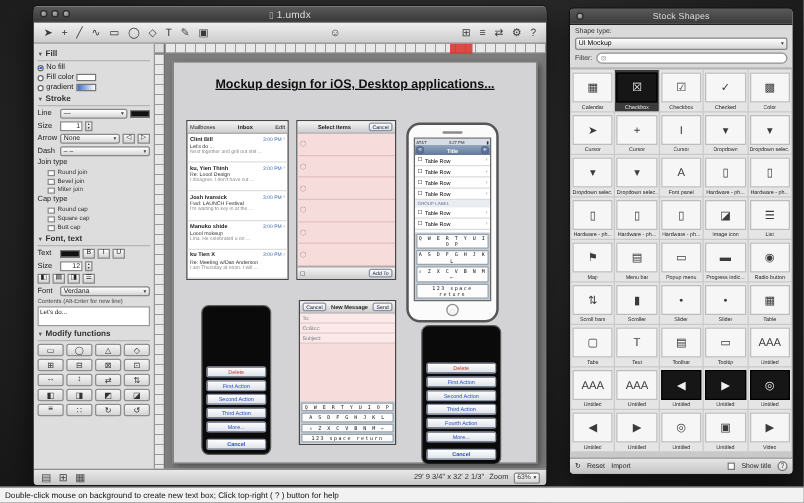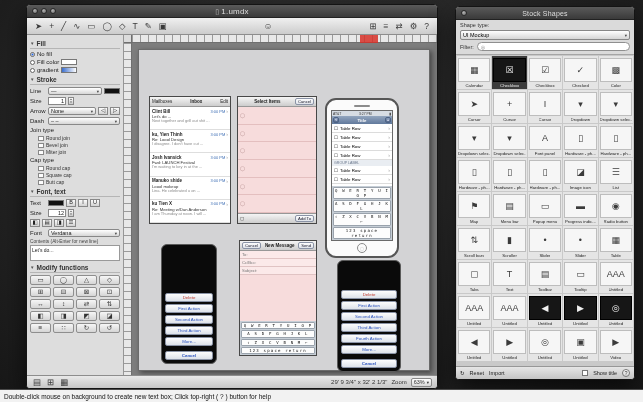--- a/index.html
+++ b/index.html
@@ -369,20 +369,21 @@
       </div>
 
       <div class="canvas">
         <div class="ruler-h">
             <div class="ruler-sel"></div>
           </div>
         <div class="ruler-v"></div>
         <div class="ruler-corner"></div>
 
         <div class="page">
+          <div class="heading">Mockup design for iOS, Desktop applications...</div>
 
           <div class="mock maillist">
             <div class="mhead">
               <span>Mailboxes</span>
               <span class="c">Inbox</span>
               <span>Edit</span>
             </div>
             <div class="mbody">
 
                 <div class="mitem">

